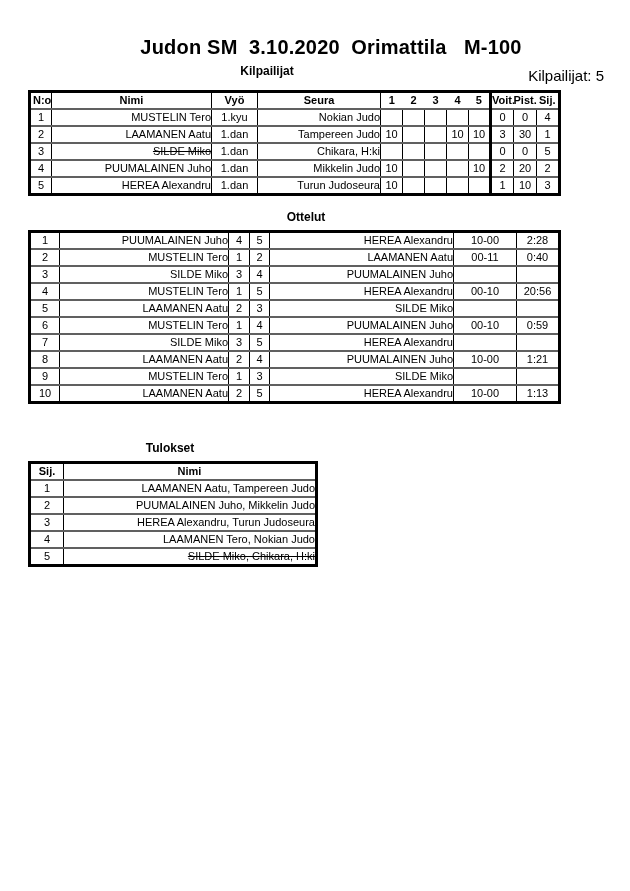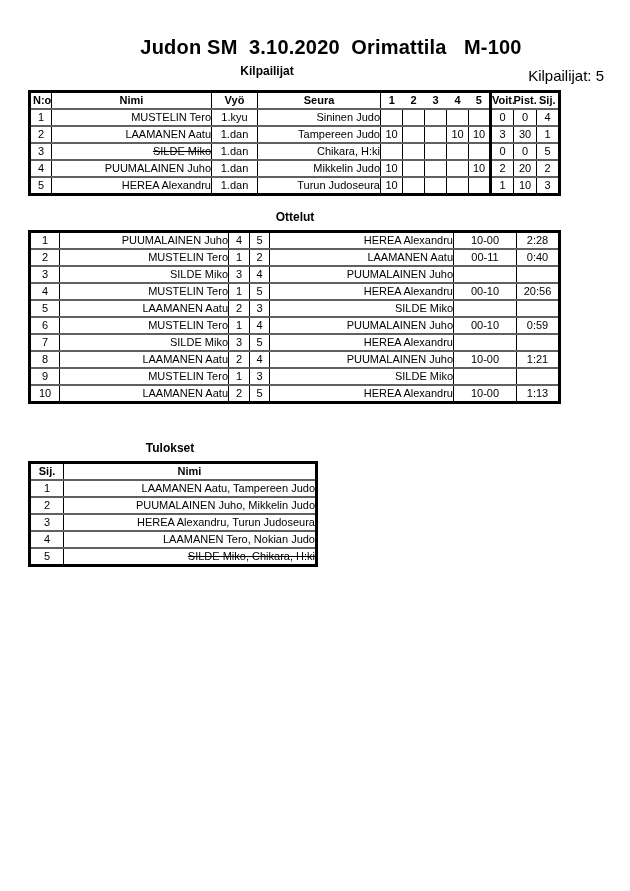--- a/index.html
+++ b/index.html
@@ -10,21 +10,21 @@
   }
   .page-title{
     position:absolute;top:36px;left:0;width:630px;text-align:center;
     font-size:20px;font-weight:bold;white-space:pre;letter-spacing:0.2px;margin-left:16px;
   }
   .section-heading{
     position:absolute;transform:translateX(-50%);
     font-size:12px;font-weight:bold;white-space:nowrap;
   }
   #heading-kilpailijat{top:64px;left:267px;}
-  #heading-ottelut{top:210px;left:295px;}
+  #heading-ottelut{top:210px;left:306px;}
   #heading-tulokset{top:441px;left:170px;}
   .count-label{
     position:absolute;top:67px;right:26px;font-size:15px;white-space:nowrap;
   }
   table{
     position:absolute;border-collapse:collapse;table-layout:fixed;
     border:3px solid #000;font-size:11px;
   }
   #table-kilpailijat{left:28px;top:90px;width:530px;}
   #table-ottelut{left:28px;top:230px;width:530px;}
@@ -80,21 +80,21 @@
     <th class="c">4</th>
     <th class="c">5</th>
     <th class="c sep">Voit.</th>
     <th class="c">Pist.</th>
     <th class="c">Sij.</th>
   </tr>
   <tr>
     <td class="c">1</td>
     <td class="l">MUSTELIN Tero</td>
     <td class="c">1.kyu</td>
-    <td class="l">Sininen Judo</td>
+    <td class="l">Nokian Judo</td>
     <td class="c"></td>
     <td class="c"></td>
     <td class="c"></td>
     <td class="c"></td>
     <td class="c"></td>
     <td class="c sep">0</td>
     <td class="c">0</td>
     <td class="c">4</td>
   </tr>
   <tr>

